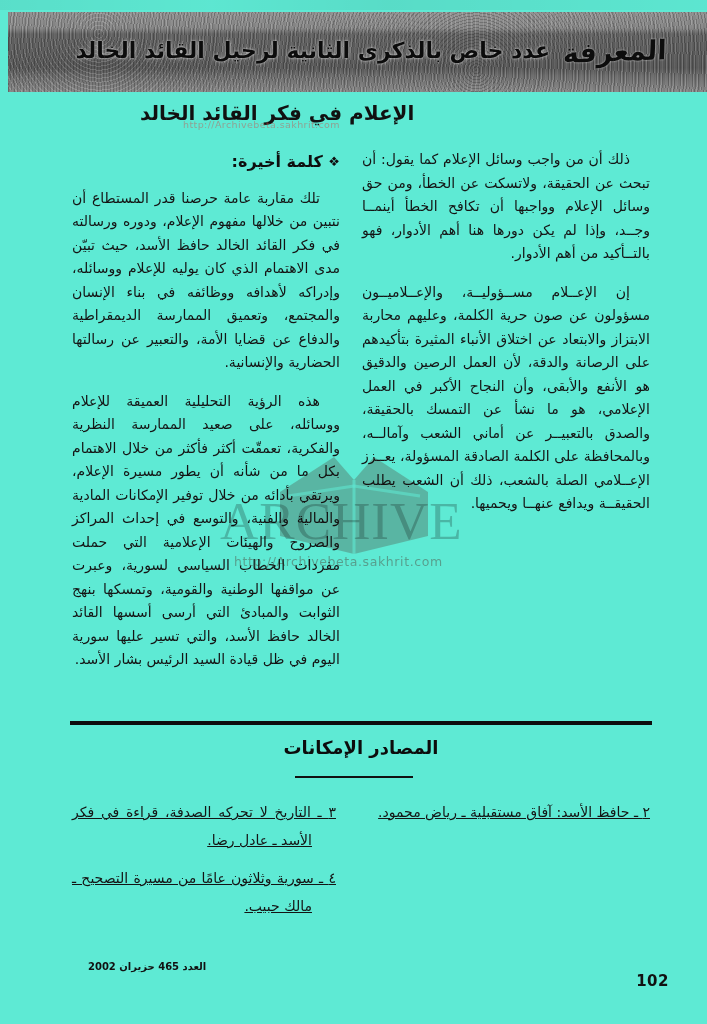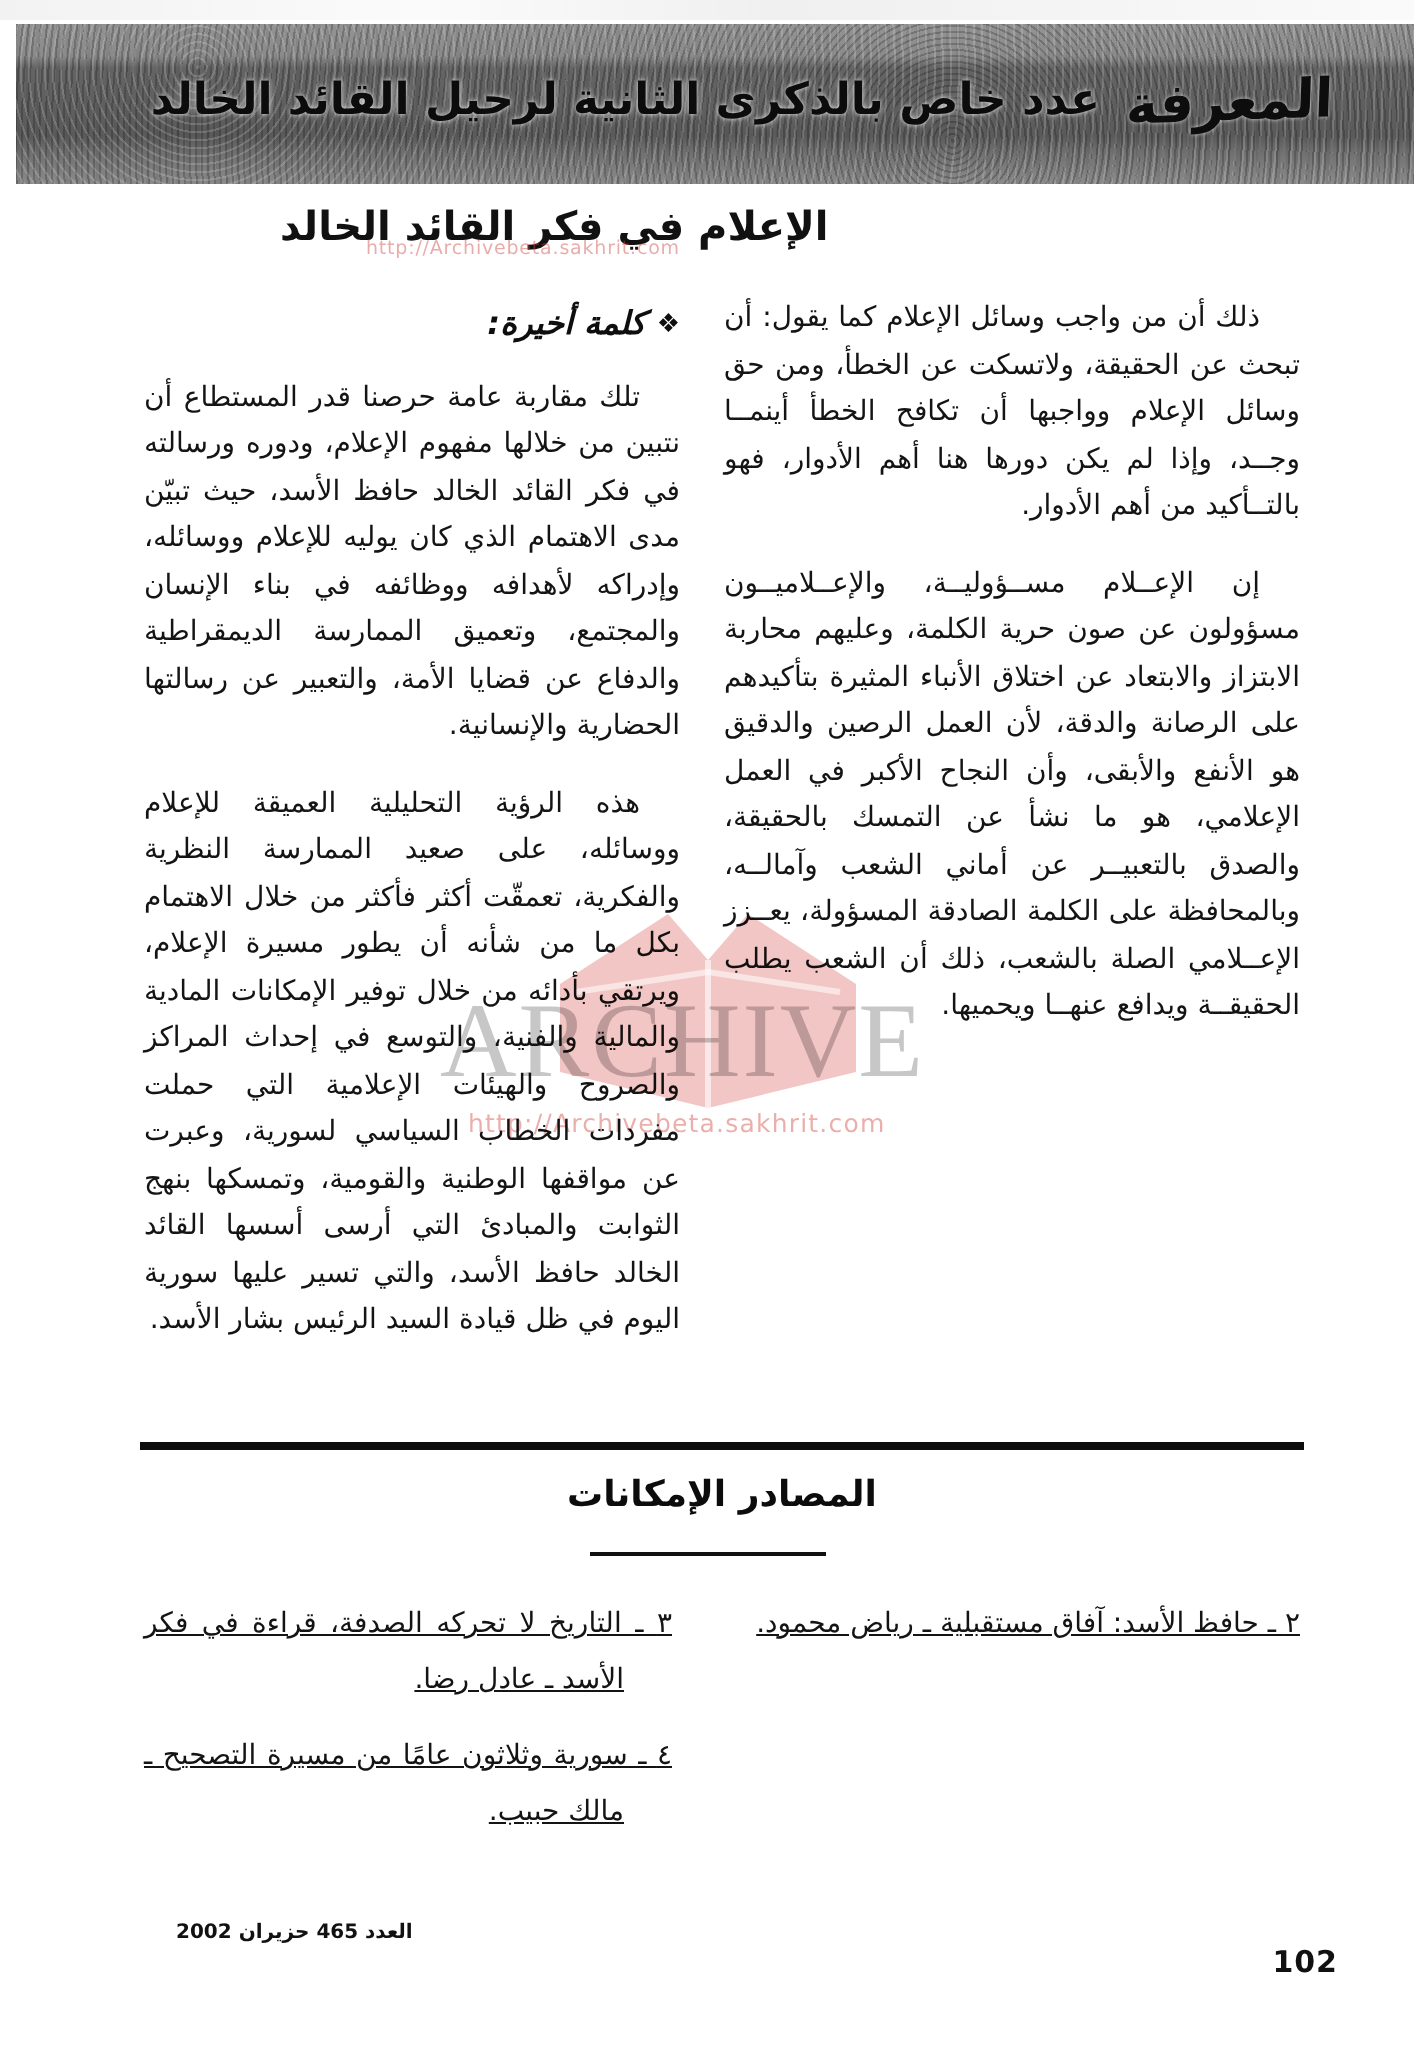--- a/index.html
+++ b/index.html
@@ -1,18 +1,18 @@
 <!DOCTYPE html>
 <html lang="ar"><head>
 <meta charset="utf-8">
 <style>
   html,body{margin:0;padding:0;background:#9a9a9a;}
   .page{
     position:relative;width:707px;height:1024px;margin:0 auto;
-    background:#ffffff;overflow:hidden;
+    background:#5eead4;overflow:hidden;
     font-family:"DejaVu Sans",sans-serif;color:#161616;
   }
   
   .scan-streak{position:absolute;left:0;top:0;width:707px;height:10px;
     background:linear-gradient(90deg,rgba(0,0,0,.10),rgba(0,0,0,.03) 30%,rgba(0,0,0,.12) 55%,rgba(0,0,0,.04));
     opacity:.5;}
   
   .banner{
     position:absolute;left:8px;top:12px;width:699px;height:80px;
     background-image:
@@ -44,21 +44,21 @@
   
   .columns{
     position:absolute;left:72px;top:148px;width:578px;
     display:flex;direction:rtl;gap:22px;
   }
   .col{text-align:justify;font-size:14px;line-height:23.5px;color:#141414;}
   .col-first{width:288px;}
   .col-second{width:268px;}
   .col p{margin:0 0 15px 0;text-indent:20px;}
   .col p.no-indent{text-indent:0;}
-  .col-heading{font-size:16px;font-weight:bold;margin:2px 0 12px 0;text-indent:0;color:#0e0e0e;font-style:italic;}
+  .col-heading{font-size:16px;font-weight:bold;margin:2px 0 12px 0;text-indent:0;color:#0e0e0e;}
   .col-heading .orn{font-size:13px;position:relative;top:-1px;}
   
   .stamp{position:absolute;left:220px;top:438px;width:270px;height:140px;pointer-events:none;}
   .stamp-book{position:absolute;left:58px;top:16px;mix-blend-mode:multiply;}
   .stamp-word{
     position:absolute;left:0;top:56px;width:262px;
     font-family:Liberation Serif, serif;font-size:53px;line-height:54px;
     color:rgba(70,70,70,.30);letter-spacing:1px;mix-blend-mode:multiply;white-space:nowrap;
   }
   .stamp-url{

